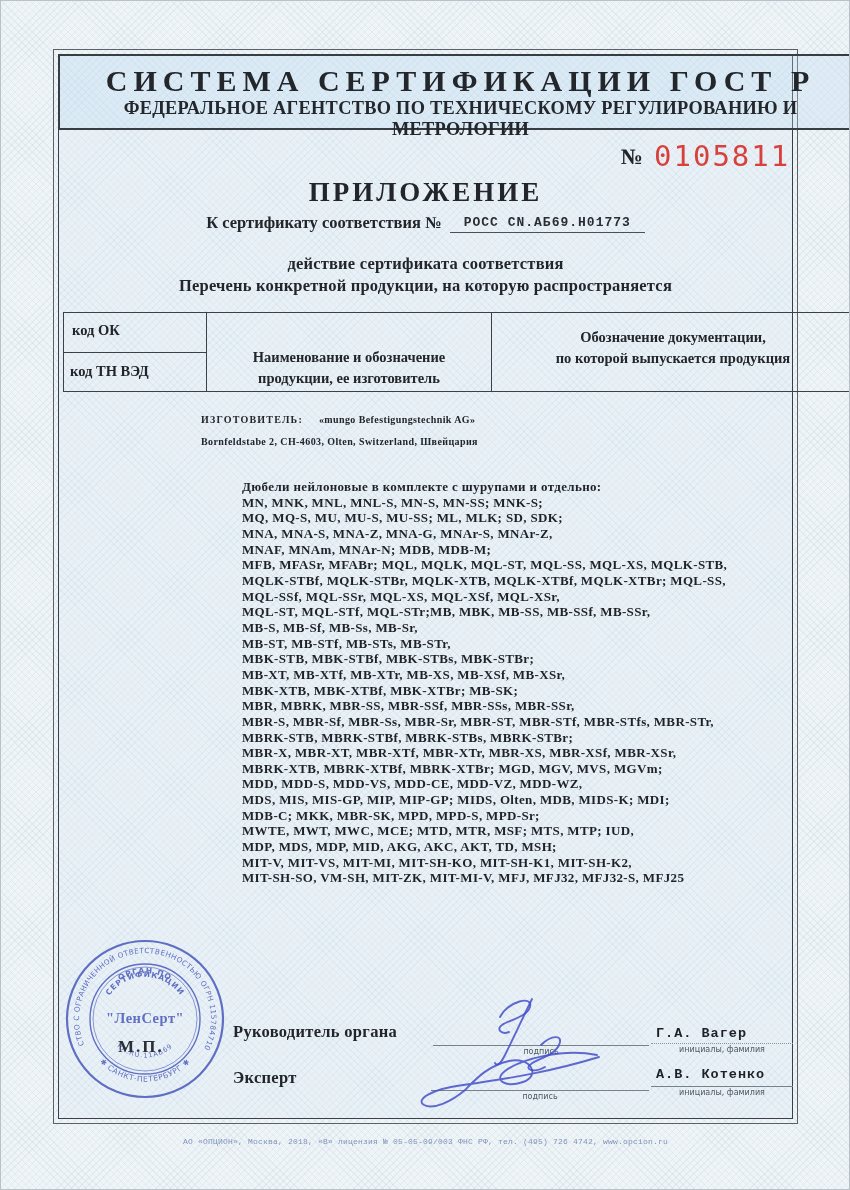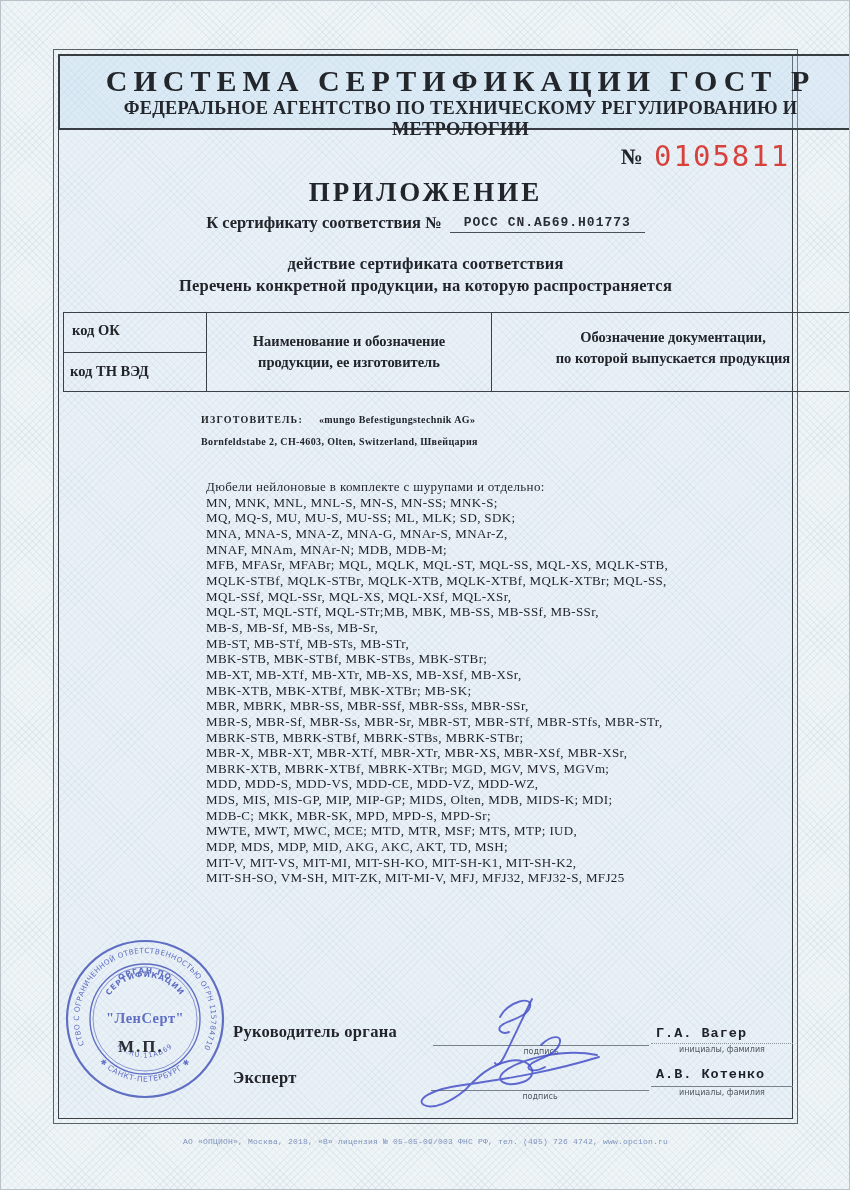--- a/index.html
+++ b/index.html
@@ -38,28 +38,28 @@
   }
   .scope{left:57px;top:252px;width:735px;text-align:center;font-size:16.5px;line-height:22px;letter-spacing:.2px;}
   
   .ptable{position:absolute;left:62px;top:311px;width:792px;height:80px;border:1.5px solid #3c4147;box-sizing:border-box;}
   .tcol1{position:absolute;left:0;top:0;width:143px;height:100%;border-right:1.5px solid #3c4147;box-sizing:border-box;}
   .tcell-a{position:absolute;left:0;top:0;width:100%;height:40px;border-bottom:1px solid #3c4147;box-sizing:border-box;}
   .tcell-a span{position:absolute;left:8px;top:9px;font-size:14.5px;}
   .tcell-b span{position:absolute;left:6px;top:50px;font-size:14.5px;}
   .tcol2{position:absolute;left:143px;top:0;width:285px;height:100%;border-right:1.5px solid #3c4147;box-sizing:border-box;text-align:center;}
   .tcol3{position:absolute;left:428px;top:0;right:0;height:100%;text-align:center;}
-  .thead-lines{margin-top:18px;font-size:14.5px;line-height:21px;font-weight:bold;color:#22252a;}
+  .thead-lines{margin-top:34px;font-size:14.5px;line-height:21px;font-weight:bold;color:#22252a;}
   .tcol3 .thead-lines{margin-top:14px;}
   
   .manu{left:200px;top:408px;font-size:10px;line-height:22px;letter-spacing:.4px;}
   .manu .lbl{margin-right:16px;letter-spacing:1.2px;}
   
   .plist{left:205px;top:478px;width:560px;font-size:13px;line-height:15.65px;letter-spacing:.35px;}
-  .plist-line{white-space:nowrap;font-weight:normal;color:#1f2227;}
+  .plist-line{white-space:nowrap;font-weight:bold;color:#1f2227;margin-left:36px;}
   
   .stamp-svg{position:absolute;left:60px;top:934px;width:168px;height:168px;opacity:.82;}
   .stamp-svg text{fill:#4353b8;}
   .mp-label{left:117px;top:1036px;font-size:17px;letter-spacing:2px;color:#2b2e35;}
   
   .sig-label-1{left:232px;top:1021px;font-size:16.5px;letter-spacing:.3px;}
   .sig-label-2{left:232px;top:1067px;font-size:16.5px;letter-spacing:.3px;}
   .rule{position:absolute;border-top:1px solid #79828c;height:0;}
   .rule.dotted{border-top-style:dotted;border-top-color:#8b95a0;}
   .caption{position:absolute;font-family:"DejaVu Sans","Liberation Sans",sans-serif;font-size:8px;color:#4e555e;text-align:center;}

